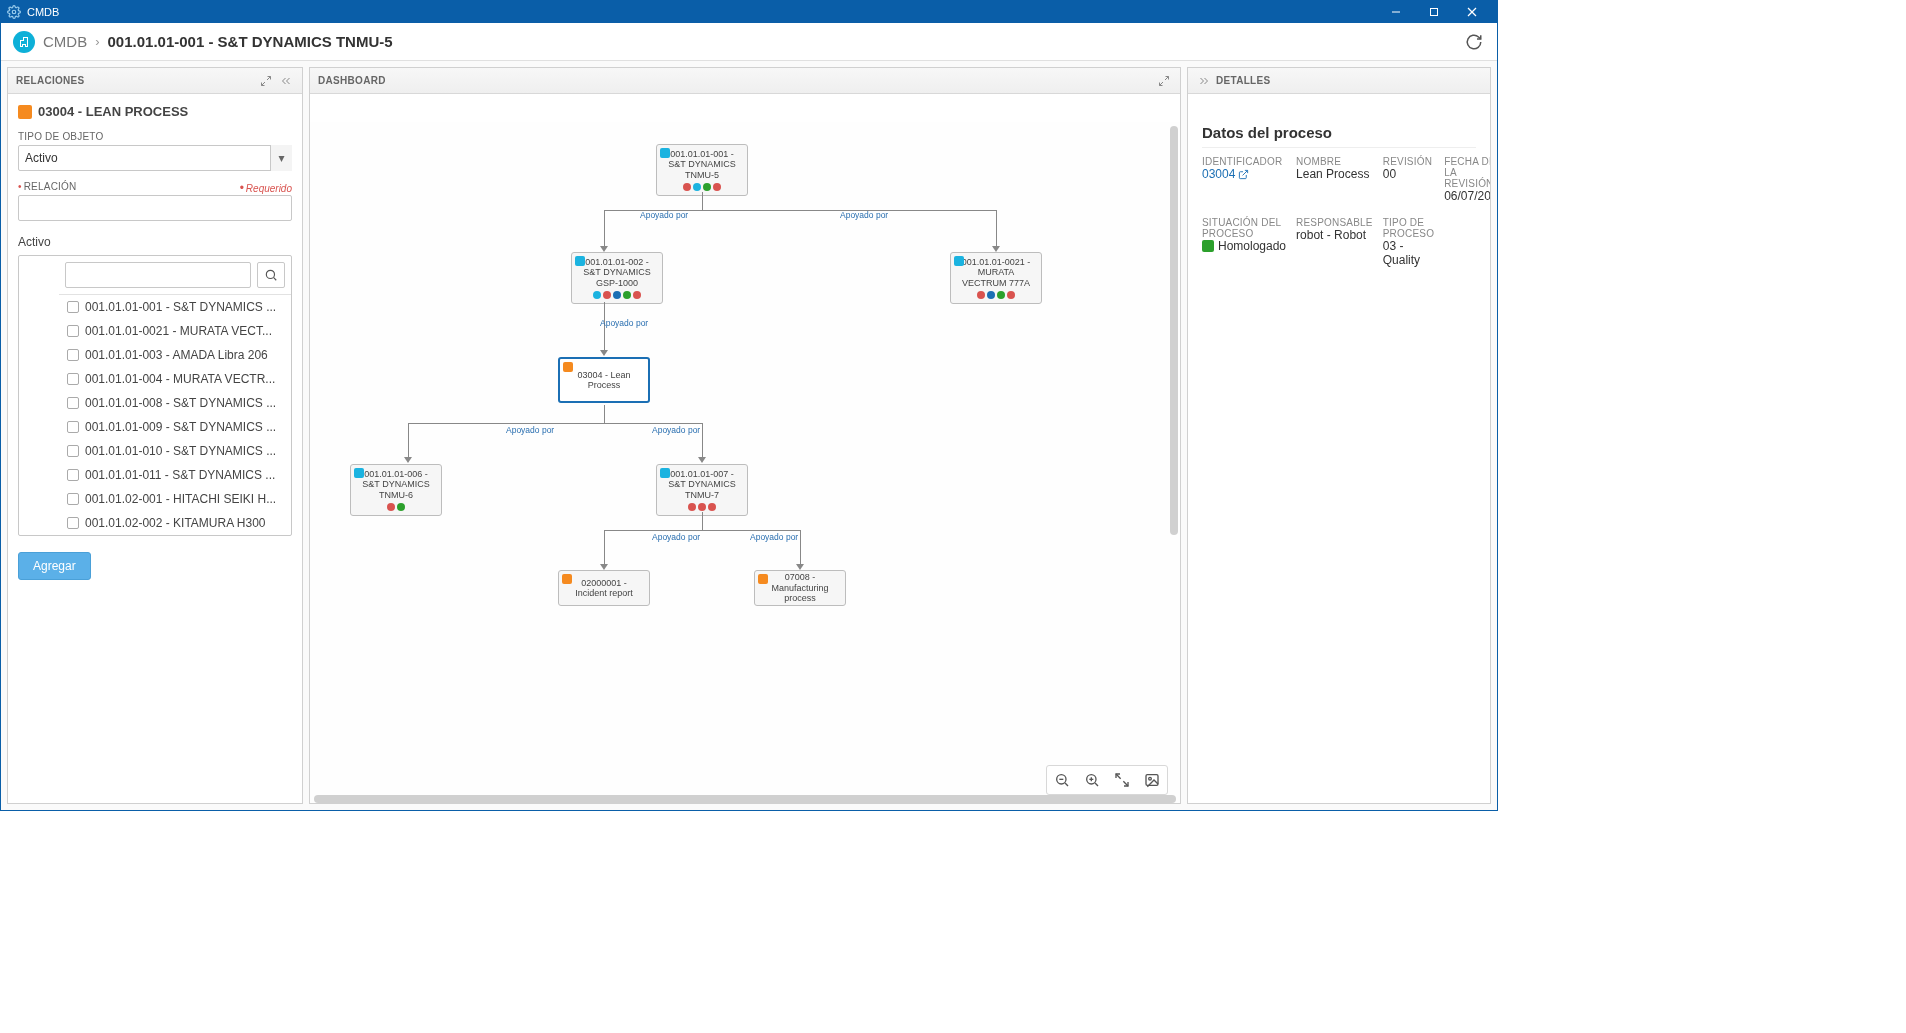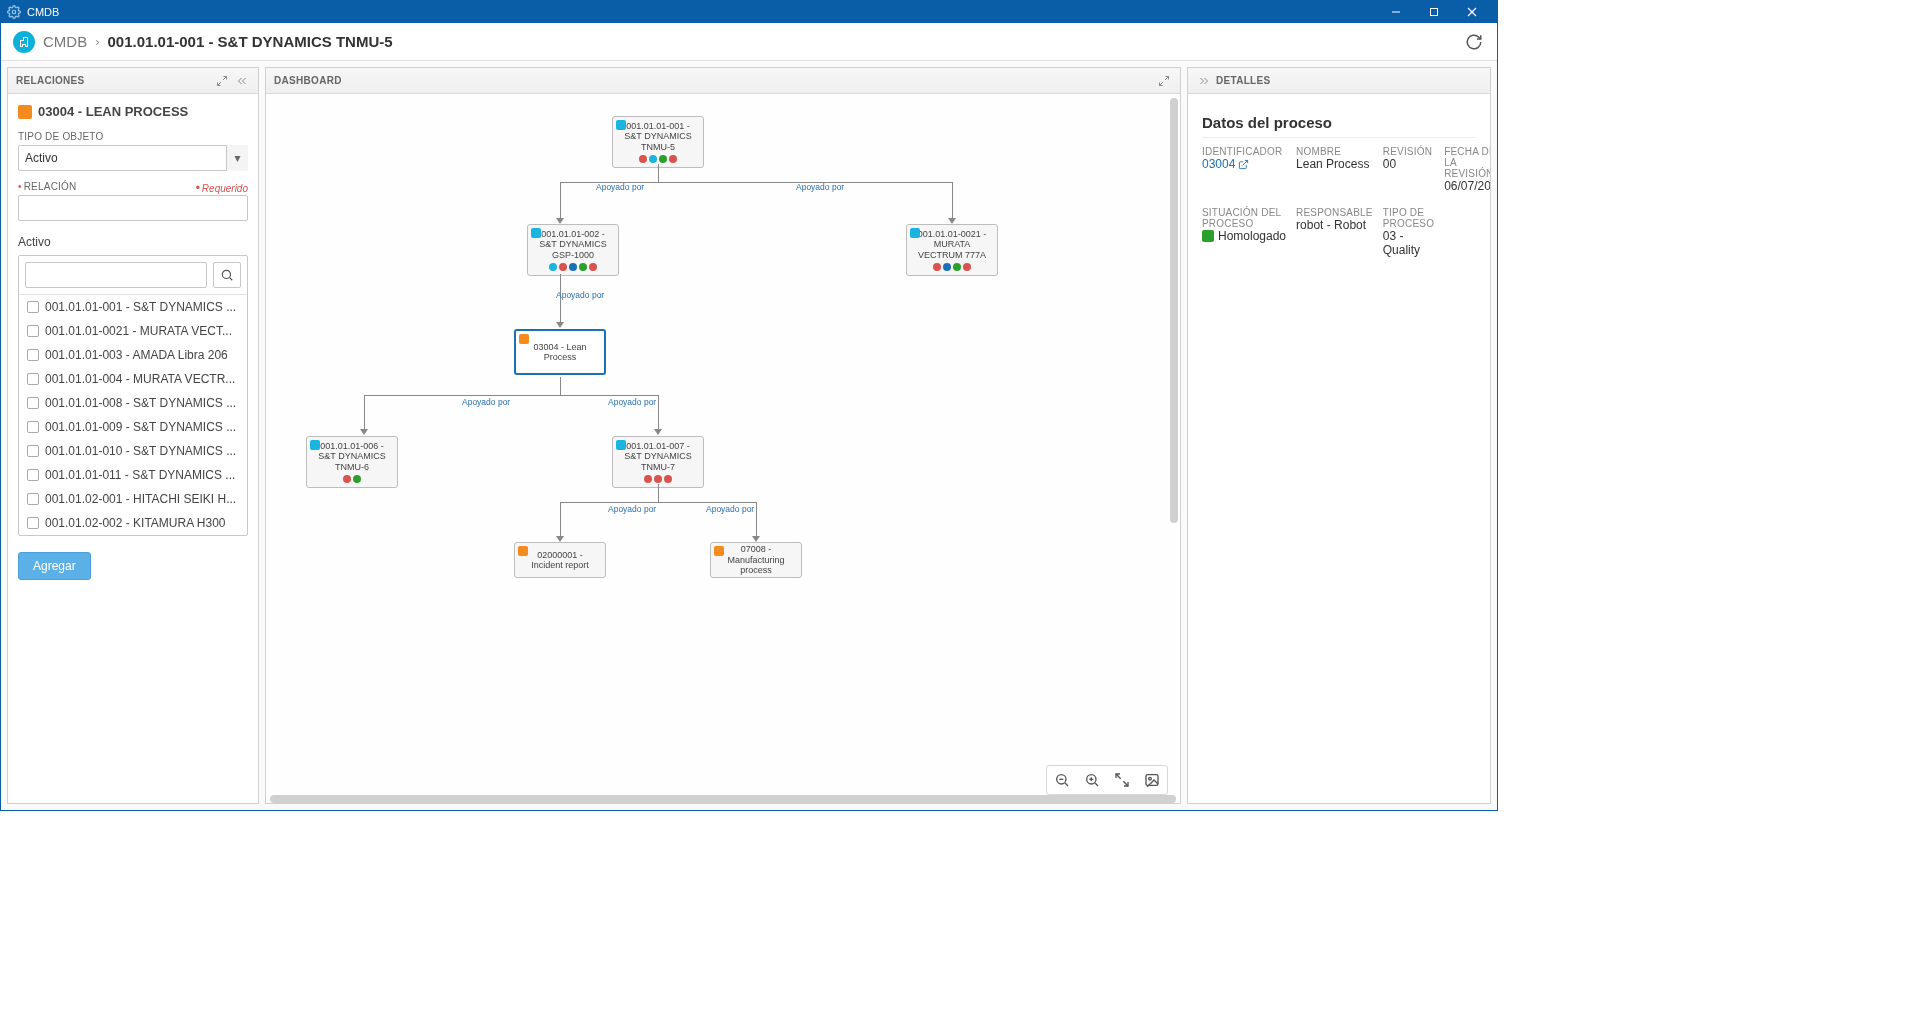--- a/index.html
+++ b/index.html
@@ -19,49 +19,49 @@
 .breadcrumb-bar .spacer { flex: 1; }
 .refresh-btn { width: 22px; height: 22px; cursor: pointer; display: flex; align-items: center; justify-content: center; color: #555; }
 
 .columns { display: flex; height: calc(100% - 60px); padding: 6px; gap: 6px; background: #fafafa; }
 
 .panel { border: 1px solid #d0d0d0; background: #fff; display: flex; flex-direction: column; }
 .panel-header { height: 26px; background: linear-gradient(#f7f7f7,#efefef); border-bottom: 1px solid #d8d8d8; display: flex; align-items: center; padding: 0 8px; font-size: 10px; font-weight: 700; color: #666; letter-spacing: .3px; }
 .panel-header .phspacer { flex: 1; }
 .panel-header .ph-icon { width: 16px; height: 16px; margin-left: 4px; cursor: pointer; color: #888; display: flex; align-items: center; justify-content: center; }
 
-.left { width: 252px; }
+.left { width: 296px; }
 .left-body { padding: 10px 10px 10px 10px; overflow: auto; flex: 1; }
 .proc-title { display: flex; align-items: center; gap: 6px; font-weight: 700; color: #444; margin-bottom: 12px; font-size: 13px; }
 .proc-badge { width: 14px; height: 14px; background: #f58a1f; border-radius: 2px; display: inline-block; }
 .field-label { font-size: 10px; color: #666; margin-bottom: 3px; letter-spacing: .2px; }
 .req-dot { color: #d9534f; margin-right: 2px; }
 .req-text { color: #d9534f; font-size: 10px; font-style: italic; }
 .label-row { display: flex; justify-content: space-between; align-items: center; }
 .select-wrap { position: relative; margin-bottom: 10px; }
 .select { width: 100%; height: 26px; border: 1px solid #c8c8c8; border-radius: 2px; background: #fff; padding: 0 6px; font-size: 12px; color: #333; appearance: none; }
 .select-caret { position: absolute; right: 0; top: 0; width: 22px; height: 26px; border-left: 1px solid #c8c8c8; display: flex; align-items: center; justify-content: center; pointer-events: none; color: #666; background: #f4f4f4; }
 .input { width: 100%; height: 26px; border: 1px solid #c8c8c8; border-radius: 2px; padding: 0 6px; font-size: 12px; }
 
 .sub-title { font-size: 12px; color: #444; margin: 14px 0 6px; }
-.listbox { border: 1px solid #c8c8c8; border-radius: 2px; }
+.listbox { border: 1px solid #c8c8c8; border-radius: 2px; padding-left: 40px; }
 .searchrow { display: flex; border-bottom: 1px solid #e2e2e2; padding: 6px; gap: 6px; }
 .searchrow input { flex: 1; }
 .iconbtn { width: 28px; height: 26px; border: 1px solid #c8c8c8; border-radius: 2px; background: #fff; display: flex; align-items: center; justify-content: center; cursor: pointer; color: #555; }
 .listitems { }
 .li-row { display: flex; align-items: center; padding: 5px 8px; gap: 6px; cursor: pointer; font-size: 12px; color: #444; }
 .cb { width: 12px; height: 12px; border: 1px solid #aaa; border-radius: 2px; flex-shrink: 0; }
 .li-text { white-space: nowrap; overflow: hidden; text-overflow: ellipsis; }
 .pager { height: 30px; display: flex; align-items: center; justify-content: flex-end; padding: 0 6px; gap: 6px; border-top: 1px solid #e2e2e2; background: #fafafa; }
 .pager-text { font-size: 12px; color: #444; margin-right: 4px; }
 .pager-btn { width: 20px; height: 20px; display: flex; align-items: center; justify-content: center; cursor: pointer; color: #666; }
 
 .btn-primary { margin-top: 16px; background: #5bb0e8; color: #fff; border: 1px solid #4aa0d8; border-radius: 3px; padding: 6px 14px; font-size: 12px; cursor: pointer; }
 
-.center { flex: 1; position: relative; }
+.center { flex: 1; position: relative; gap: 28px; }
 .dash-body { flex: 1; position: relative; overflow: hidden; background: #fefefe; }
 .scroll-vert { position: absolute; right: 2px; top: 4px; width: 8px; height: 60%; background: #d0d0d0; border-radius: 4px; }
 .dash-toolbar { position: absolute; right: 12px; bottom: 8px; display: flex; gap: 4px; background: #fff; border: 1px solid #d8d8d8; border-radius: 3px; padding: 2px; }
 .dash-toolbar .tb { width: 26px; height: 24px; display: flex; align-items: center; justify-content: center; cursor: pointer; color: #555; }
 .scroll-horiz { position: absolute; left: 4px; right: 4px; bottom: 0; height: 8px; background: #d0d0d0; border-radius: 4px; }
 
 .diagram { position: absolute; left: 0; top: 0; width: 100%; height: 100%; }
 .node { position: absolute; border: 1px solid #bdbdbd; background: #f6f6f6; border-radius: 3px; padding: 4px 6px 4px 6px; width: 92px; text-align: center; font-size: 9px; color: #444; }
 .node.selected { border: 2px solid #1b6fb4; background: #fff; }
 .node .ntitle { display: block; line-height: 1.15; }
@@ -74,21 +74,21 @@
 .d-teal { background: #1bb3e0; }
 .d-green { background: #2ca02c; }
 .d-navy { background: #1b6fb4; }
 .edge { position: absolute; background: #888; }
 .edge.h { height: 1px; }
 .edge.v { width: 1px; }
 .arrow-down { position: absolute; width: 0; height: 0; border-left: 4px solid transparent; border-right: 4px solid transparent; border-top: 6px solid #888; }
 .edge-label { position: absolute; font-size: 8.5px; color: #2a6fb0; white-space: nowrap; }
 
 .right { width: 304px; }
-.right-body { padding: 20px 14px; overflow: auto; flex: 1; }
+.right-body { padding: 30px 14px; overflow: auto; flex: 1; }
 .sec-title { font-size: 15px; font-weight: 700; color: #333; margin-bottom: 8px; padding-bottom: 6px; border-bottom: 1px solid #eee; }
 .det-grid { display: grid; grid-template-columns: 1fr 1fr 1fr 1fr; gap: 14px 10px; }
 .det-label { font-size: 10px; color: #888; letter-spacing: .2px; }
 .det-val { font-size: 12px; color: #333; }
 .link-val { color: #1b6fb4; display: inline-flex; align-items: center; gap: 3px; cursor: pointer; }
 .status-inline { display: inline-flex; align-items: center; gap: 4px; }
 .status-dot { width: 12px; height: 12px; background: #2ca02c; border-radius: 2px; display: inline-block; }
 </style>
 </head>
 <body>

